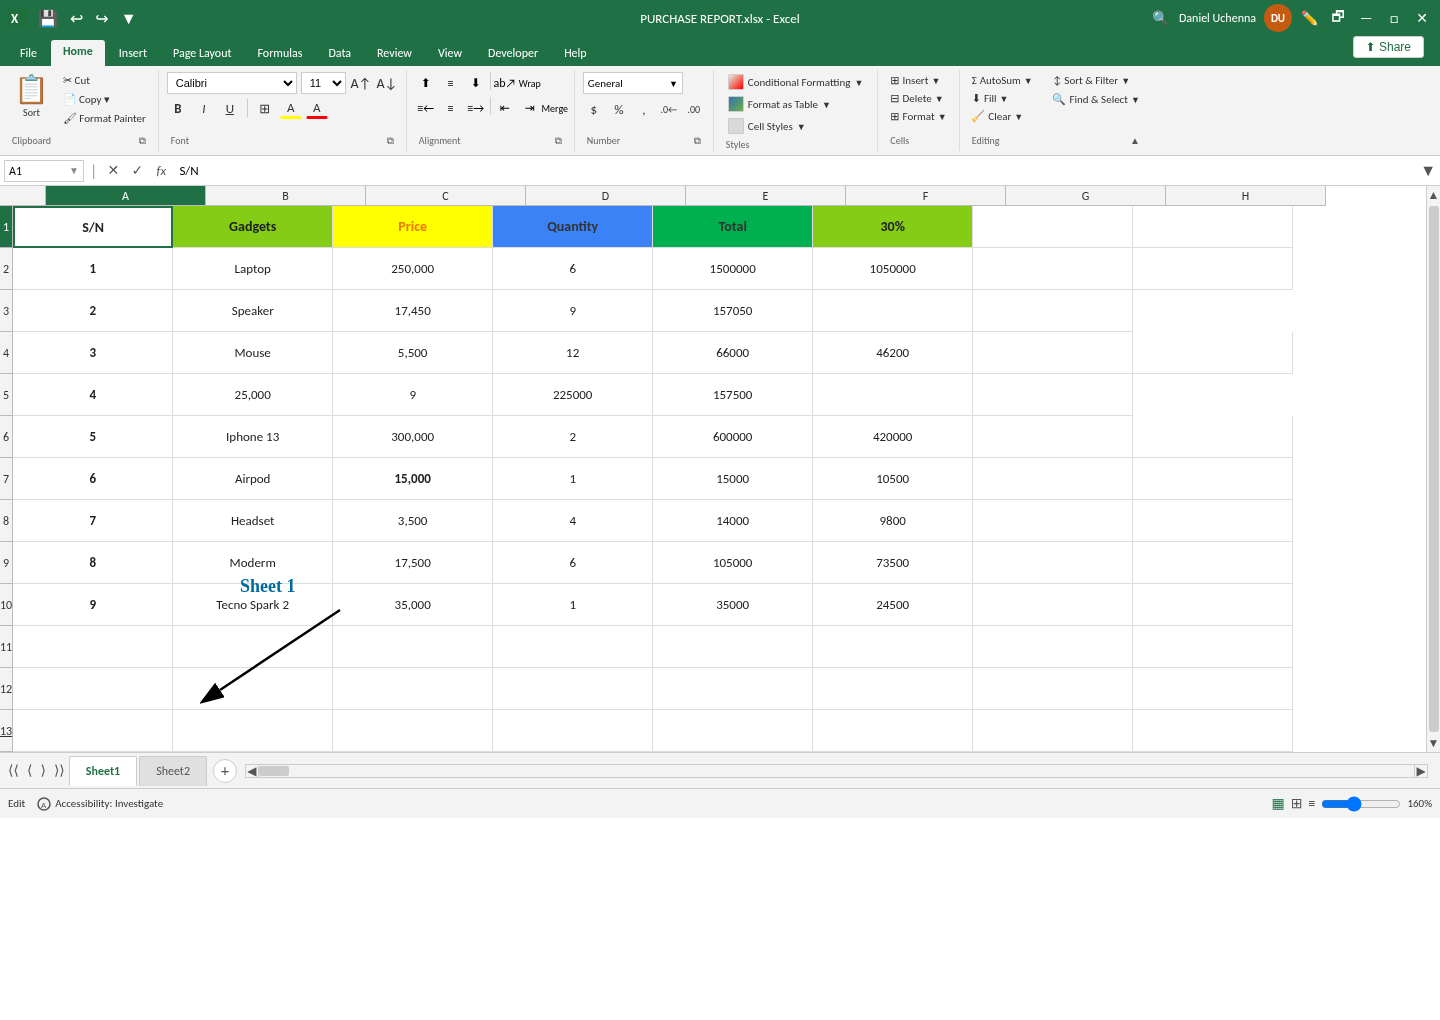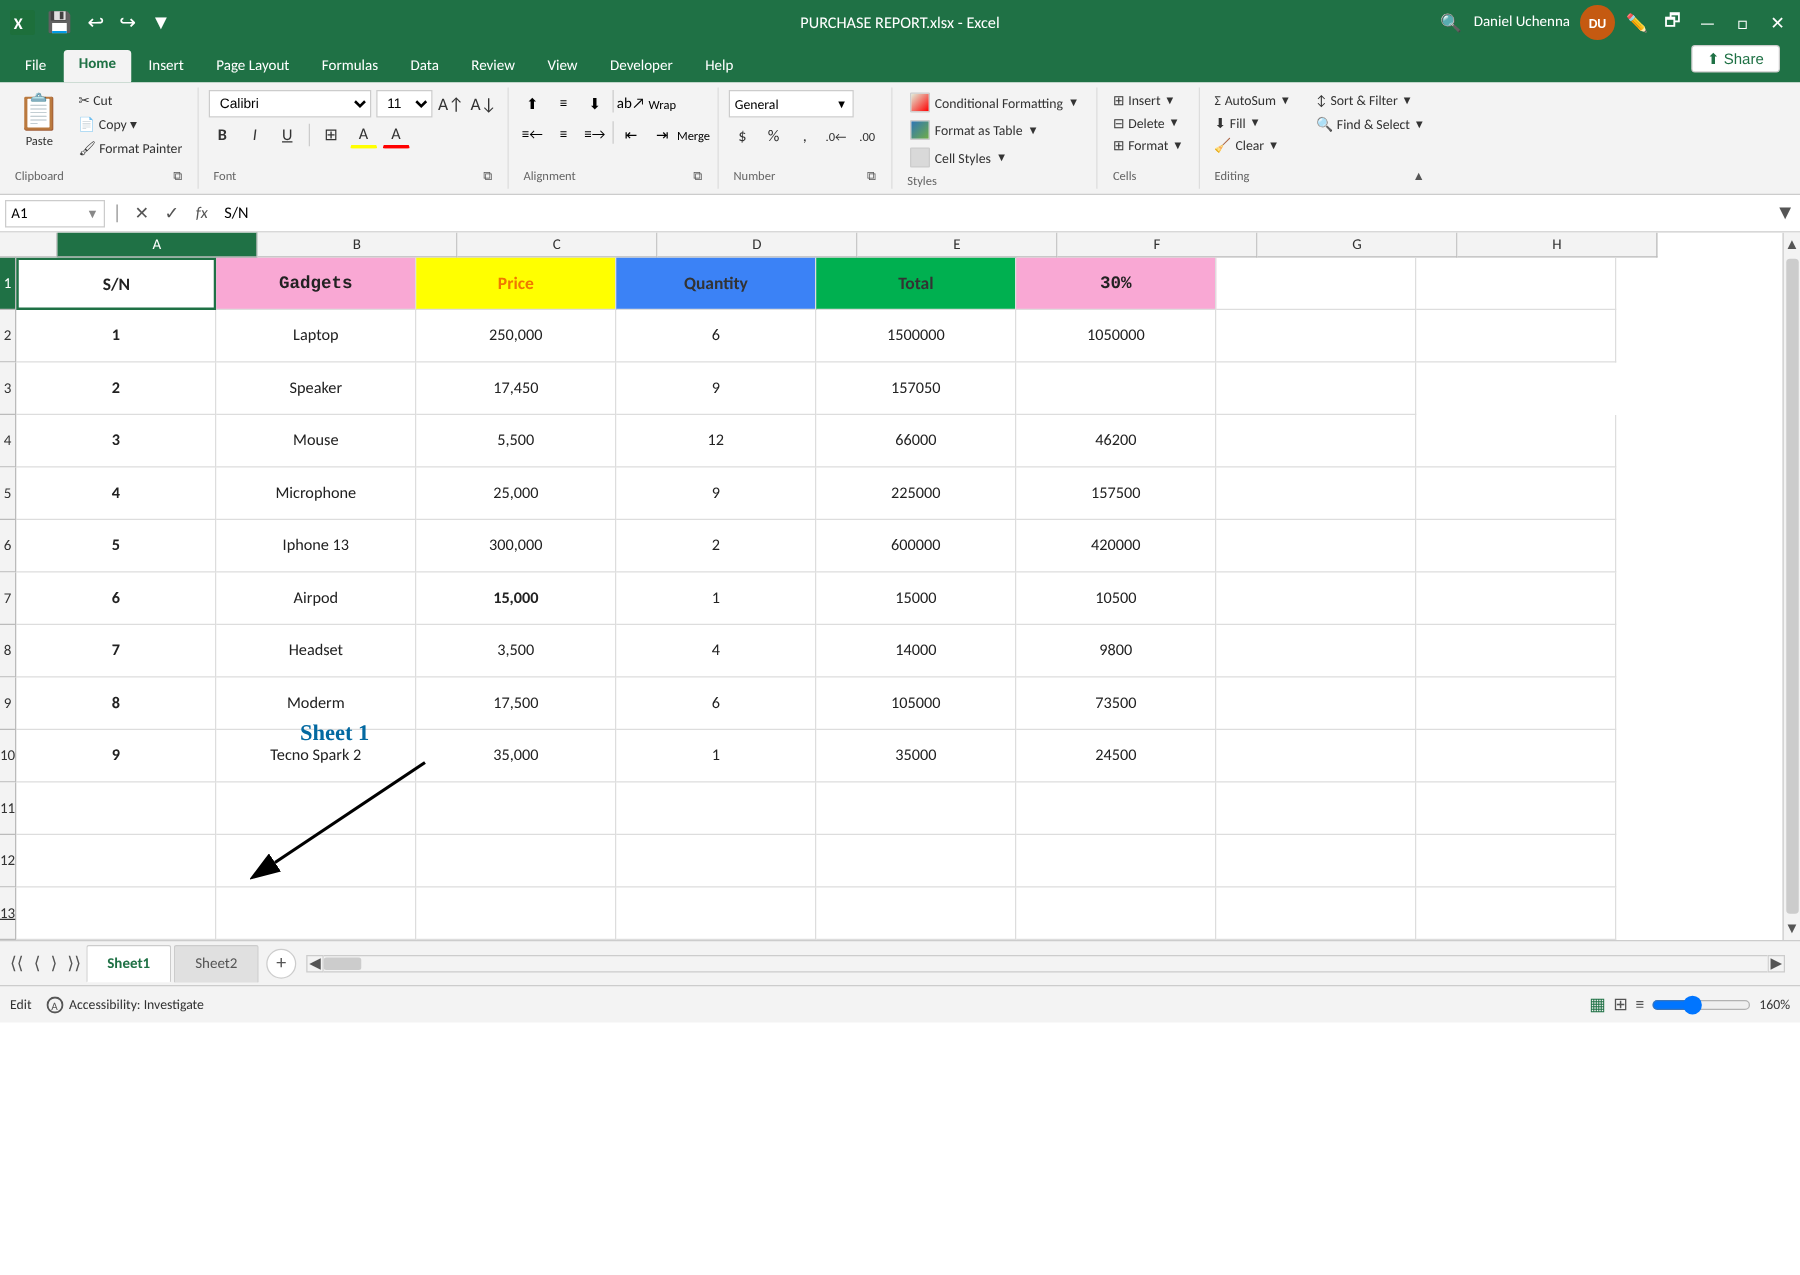--- a/index.html
+++ b/index.html
@@ -257,21 +257,21 @@
       position: relative;
       overflow: hidden;
       flex-shrink: 0;
     }
 
     
     .cell-sn { background: white; font-weight: bold; border: 2px solid #1f7145; }
     .cell-yellow { background: #ffff00; font-weight: bold; color: #f07800; }
     .cell-cyan { background: #3b82f6; font-weight: bold; color: #333; }
     .cell-green { background: #00b050; font-weight: bold; color: #333; }
-    .cell-header-plain { background: #f9a8d4; font-weight: bold; font-family: Liberation Mono, monospace; }
+    .cell-header-plain { background: #84cc16; font-weight: bold; }
 
     
     .sheet-tabs-bar {
       height: 36px;
       background: #f3f3f3;
       border-top: 1px solid #ccc;
       display: flex;
       align-items: center;
       padding: 0 4px;
       gap: 0;
@@ -416,21 +416,21 @@
     <button class="share-btn">⬆ Share</button>
   </div>
 </div>
 
 <div class="ribbon">
 
   <div class="ribbon-group">
     <div class="ribbon-group-content">
       <div class="ribbon-btn">
         <div style="font-size:28px; line-height:1;">📋</div>
-        <span>Paste</span>
+        <span>Sort</span>
       </div>
       <div style="display:flex; flex-direction:column; gap:2px; justify-content:center;">
         <div class="ribbon-btn-small">✂ Cut</div>
         <div class="ribbon-btn-small">📄 Copy ▾</div>
         <div class="ribbon-btn-small">🖌 Format Painter</div>
       </div>
     </div>
     <div class="ribbon-group-label">
       <span>Clipboard</span>
       <span style="cursor:pointer; color:#555;">⧉</span>
@@ -695,21 +695,20 @@
             <div class="cell" style="width:160px;">5,500</div>
             <div class="cell" style="width:160px;">12</div>
             <div class="cell" style="width:160px;">66000</div>
             <div class="cell" style="width:160px;">46200</div>
             <div class="cell" style="width:160px;"></div>
             <div class="cell" style="width:160px;"></div>
           </div>
 
           <div class="data-row">
             <div class="cell" style="width:160px; font-weight:bold;">4</div>
-            <div class="cell" style="width:160px;">Microphone</div>
             <div class="cell" style="width:160px;">25,000</div>
             <div class="cell" style="width:160px;">9</div>
             <div class="cell" style="width:160px;">225000</div>
             <div class="cell" style="width:160px;">157500</div>
             <div class="cell" style="width:160px;"></div>
             <div class="cell" style="width:160px;"></div>
           </div>
 
           <div class="data-row">
             <div class="cell" style="width:160px; font-weight:bold;">5</div>

